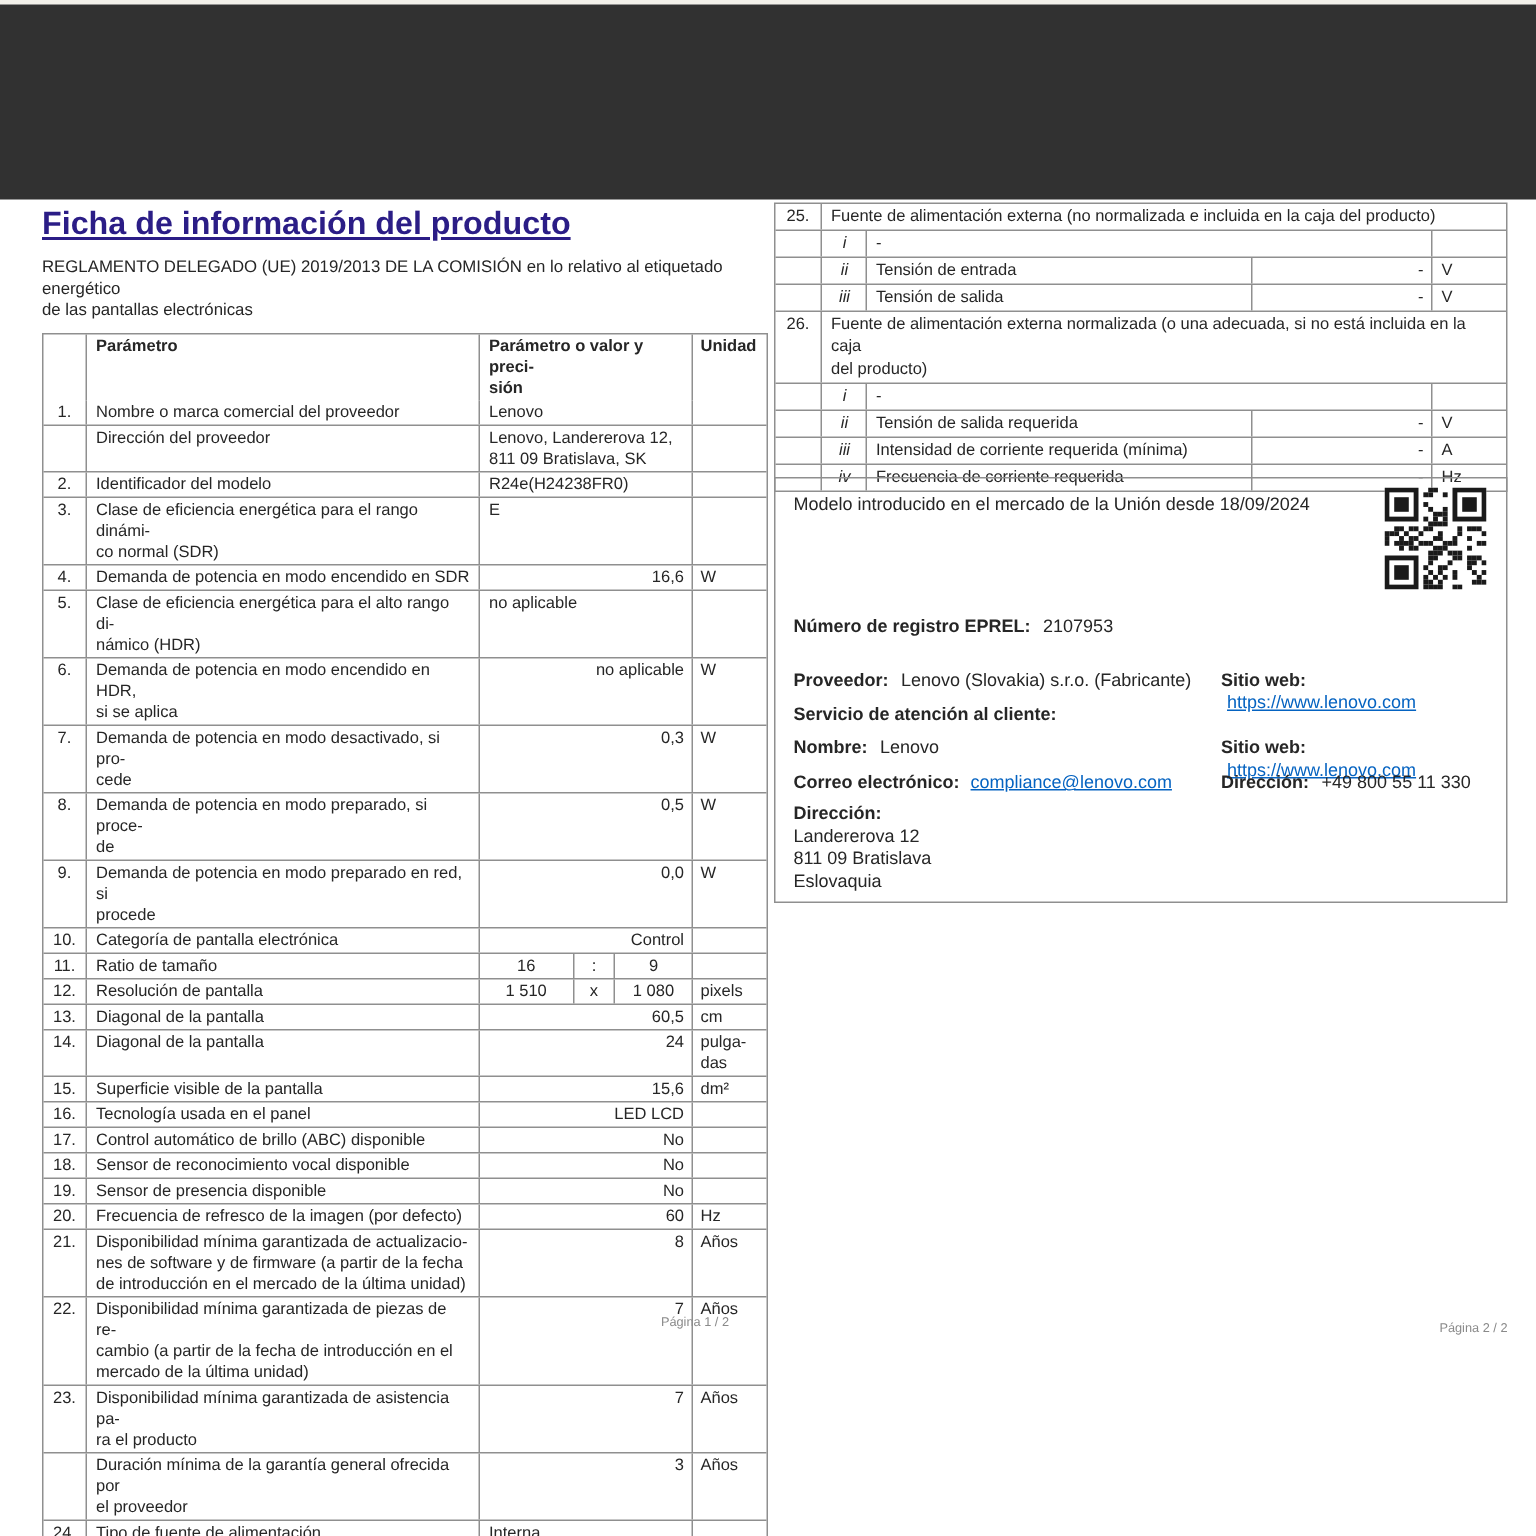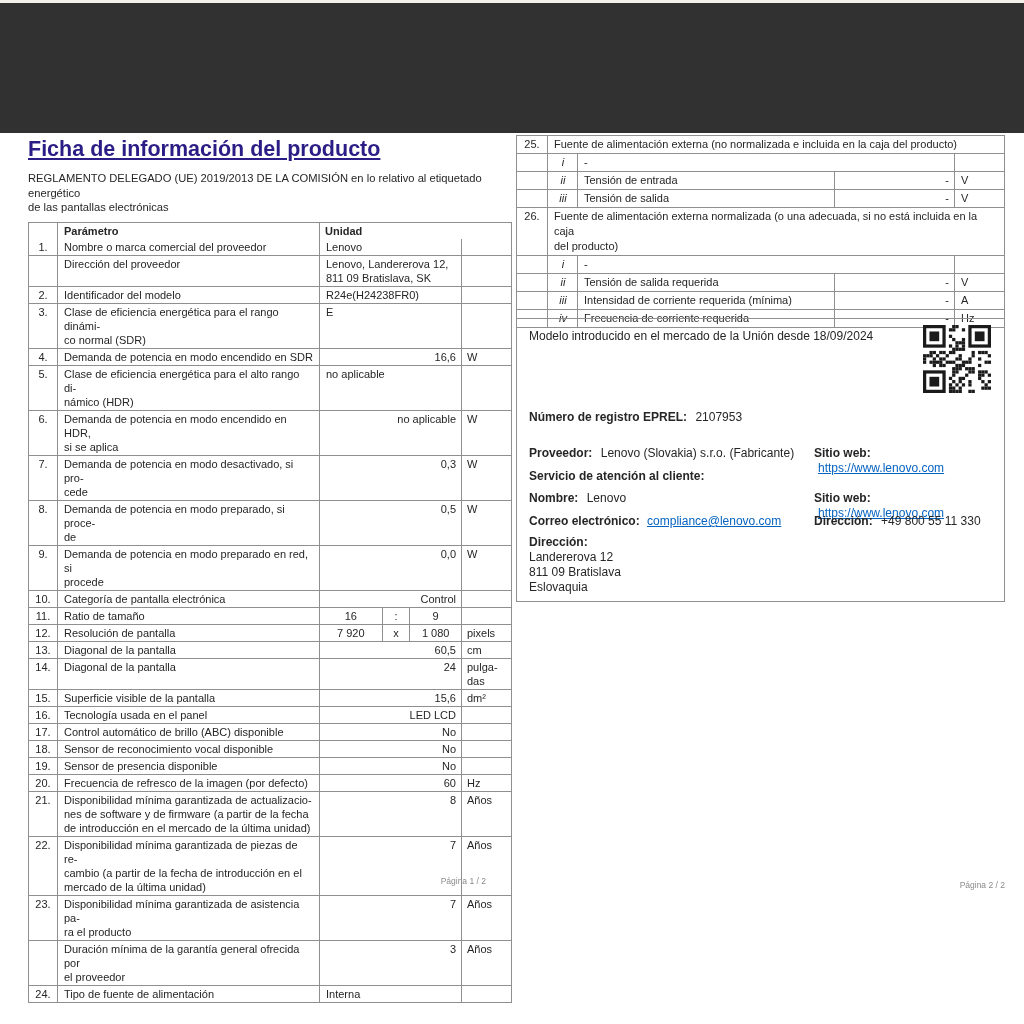--- a/index.html
+++ b/index.html
@@ -68,20 +68,22 @@
   <div class="top-band"></div>
 
   <div class="page1">
     <h1 class="p1-title">Ficha de información del producto</h1>
     <div class="p1-sub">REGLAMENTO DELEGADO (UE) 2019/2013 DE LA COMISIÓN en lo relativo al etiquetado energético
 de las pantallas electrónicas</div>
     <div class="t1" id="t1">
       <div class="t1-row t1-head">
         <div class="c c-num"></div>
         <div class="c c-param">Parámetro</div>
+        <div class="c c-val">Parámetro o valor y preci-
+sión</div>
         <div class="c c-unit">Unidad</div>
       </div>
       <div id="t1-body">
           <div class="t1-row">
             <div class="c c-num">1.</div>
             <div class="c c-param">Nombre o marca comercial del proveedor</div>
             <div class="c c-val">Lenovo</div>
             <div class="c c-unit"></div>
           </div>
           <div class="t1-row">
@@ -153,21 +155,21 @@
           </div>
           <div class="t1-row">
             <div class="c c-num">11.</div>
             <div class="c c-param">Ratio de tamaño</div>
             <div class="c c-val c-triple"><div class="tri tri-a">16</div><div class="tri tri-s">:</div><div class="tri tri-b">9</div></div>
             <div class="c c-unit"></div>
           </div>
           <div class="t1-row">
             <div class="c c-num">12.</div>
             <div class="c c-param">Resolución de pantalla</div>
-            <div class="c c-val c-triple"><div class="tri tri-a">7 920</div><div class="tri tri-s">x</div><div class="tri tri-b">1 080</div></div>
+            <div class="c c-val c-triple"><div class="tri tri-a">1 510</div><div class="tri tri-s">x</div><div class="tri tri-b">1 080</div></div>
             <div class="c c-unit">pixels</div>
           </div>
           <div class="t1-row">
             <div class="c c-num">13.</div>
             <div class="c c-param">Diagonal de la pantalla</div>
             <div class="c c-val right">60,5</div>
             <div class="c c-unit">cm</div>
           </div>
           <div class="t1-row">
             <div class="c c-num">14.</div>

